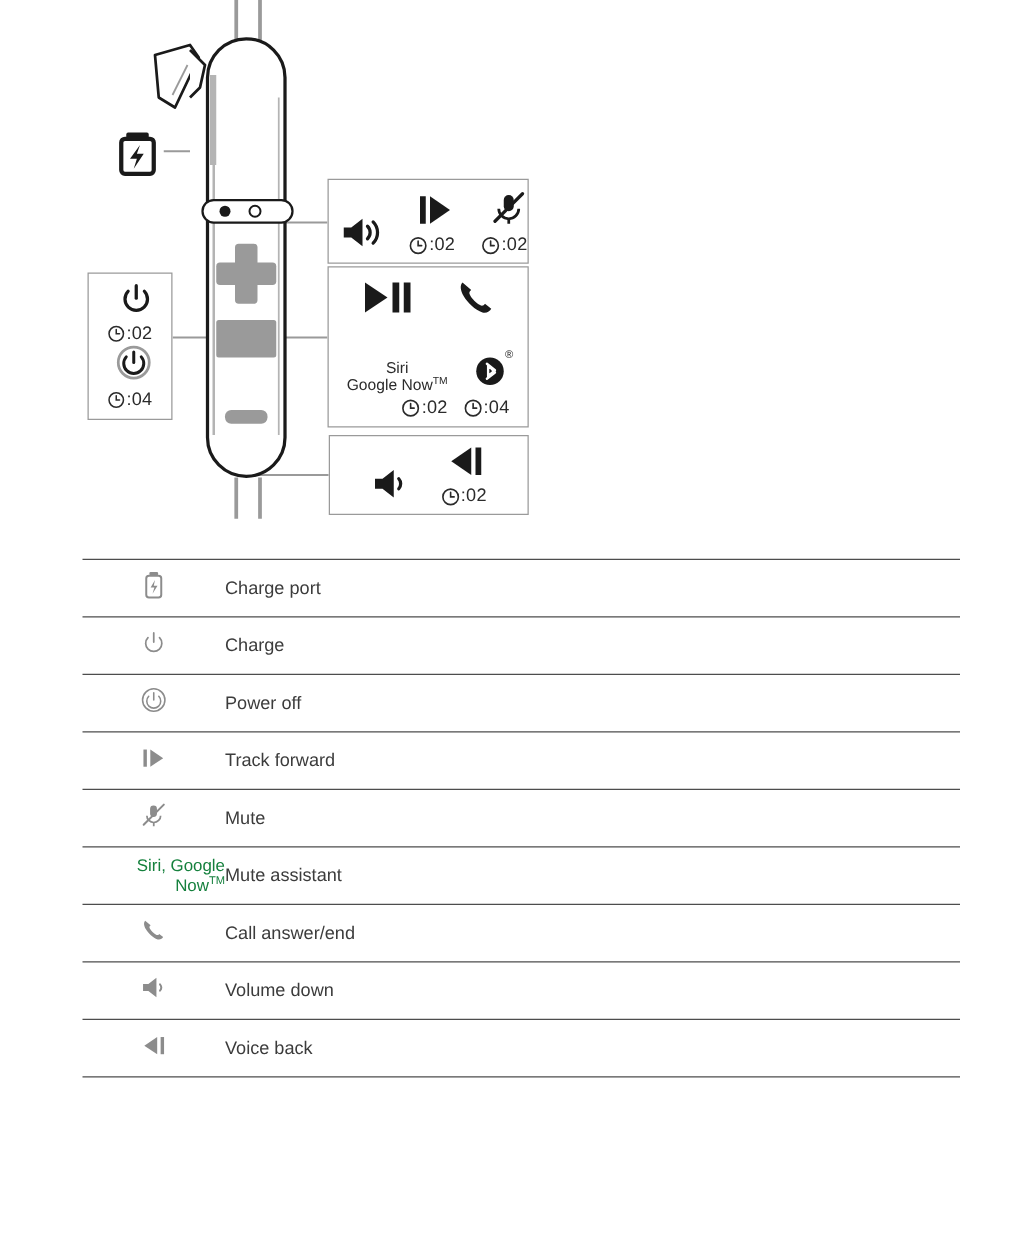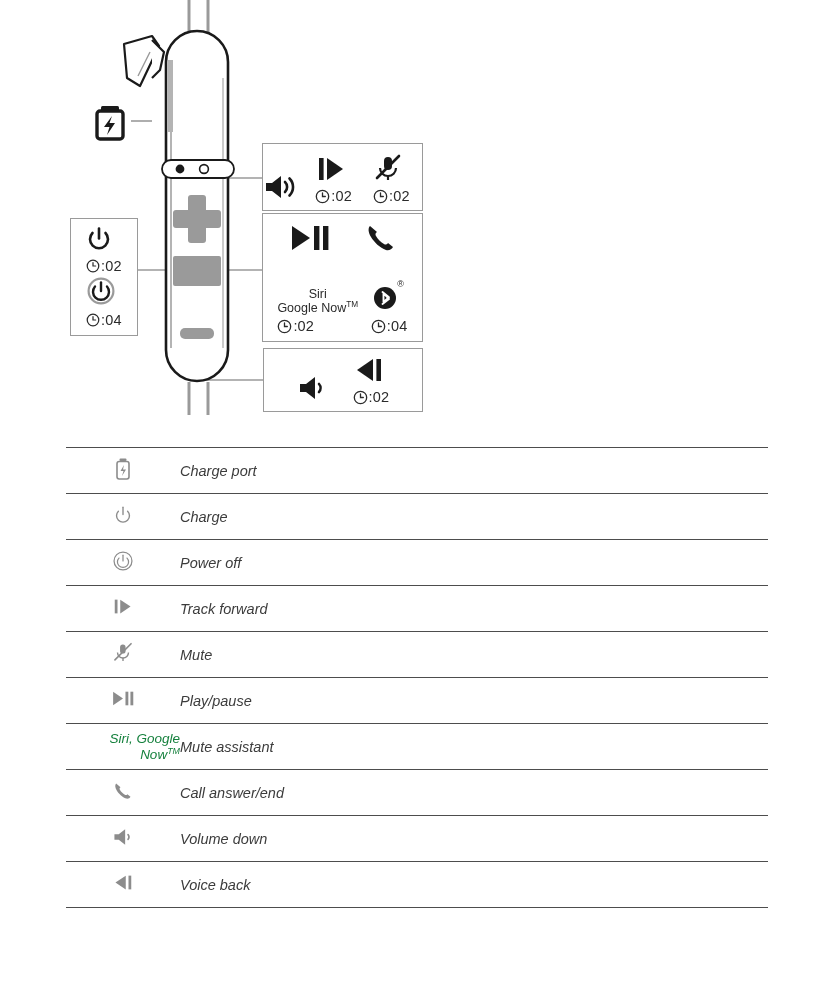--- a/index.html
+++ b/index.html
@@ -33,21 +33,21 @@
   
   .callout {
     position: absolute;
     border: 1.6px solid #9a9a9a;
     background: #ffffff;
     box-sizing: border-box;
   }
   .cell {
     display: flex;
     flex-direction: column;
-    align-items: flex-start;
+    align-items: flex-end;
     justify-content: flex-end;
   }
   .glyph {
     display: block;
     line-height: 1;
   }
   .timing {
     display: flex;
     align-items: center;
     justify-content: center;
@@ -116,21 +116,20 @@
     left: 66px;
     top: 447px;
     width: 702px;
     border-collapse: collapse;
   }
   #legend-table tr { height: 46px; }
   #legend-table td {
     border-top: 1.3px solid #4d4d4d;
     padding: 0;
     vertical-align: middle;
-    font-style: italic;
   }
   #legend-table tr:last-child td { border-bottom: 1.3px solid #4d4d4d; }
   .col-icon {
     width: 114px;
     text-align: center;
   }
   .col-text {
     padding-left: 14px;
     font-size: 14.5px;
     color: #3c3c3c;
@@ -452,32 +451,20 @@
             <rect x="11" y="3" width="7.5" height="12.5" rx="3.7" fill="#8c8c8c"></rect>
             <path d="M7.5 14 a7.5 7.5 0 0 0 15 0" stroke="#8c8c8c" stroke-width="1.9" fill="none"></path>
             <line x1="15" y1="21.5" x2="15" y2="25.5" stroke="#8c8c8c" stroke-width="1.9"></line>
             <line x1="4" y1="24" x2="26" y2="2" stroke="#8c8c8c" stroke-width="2.2" stroke-linecap="round"></line>
           </svg>
         </span>
       </td>
       <td class="col-text">Mute</td>
     </tr>
 
-    <tr>
-      <td class="col-icon">
-        <span class="tbl-icon">
-          <svg width="26" height="19" viewBox="0 0 42 30">
-            <path d="M5 4 L21 15 L5 26 Z" fill="#8c8c8c"></path>
-            <rect x="25" y="4" width="4.6" height="22" fill="#8c8c8c"></rect>
-            <rect x="33" y="4" width="4.6" height="22" fill="#8c8c8c"></rect>
-          </svg>
-        </span>
-      </td>
-      <td class="col-text">Play/pause</td>
-    </tr>
 
     <tr class="row-tall">
       <td class="col-icon">
         <span class="tbl-text-icon">
           <span>Siri, Google</span><br>
           <span>Now</span><sup>TM</sup>
         </span>
       </td>
       <td class="col-text">Mute assistant</td>
     </tr>

